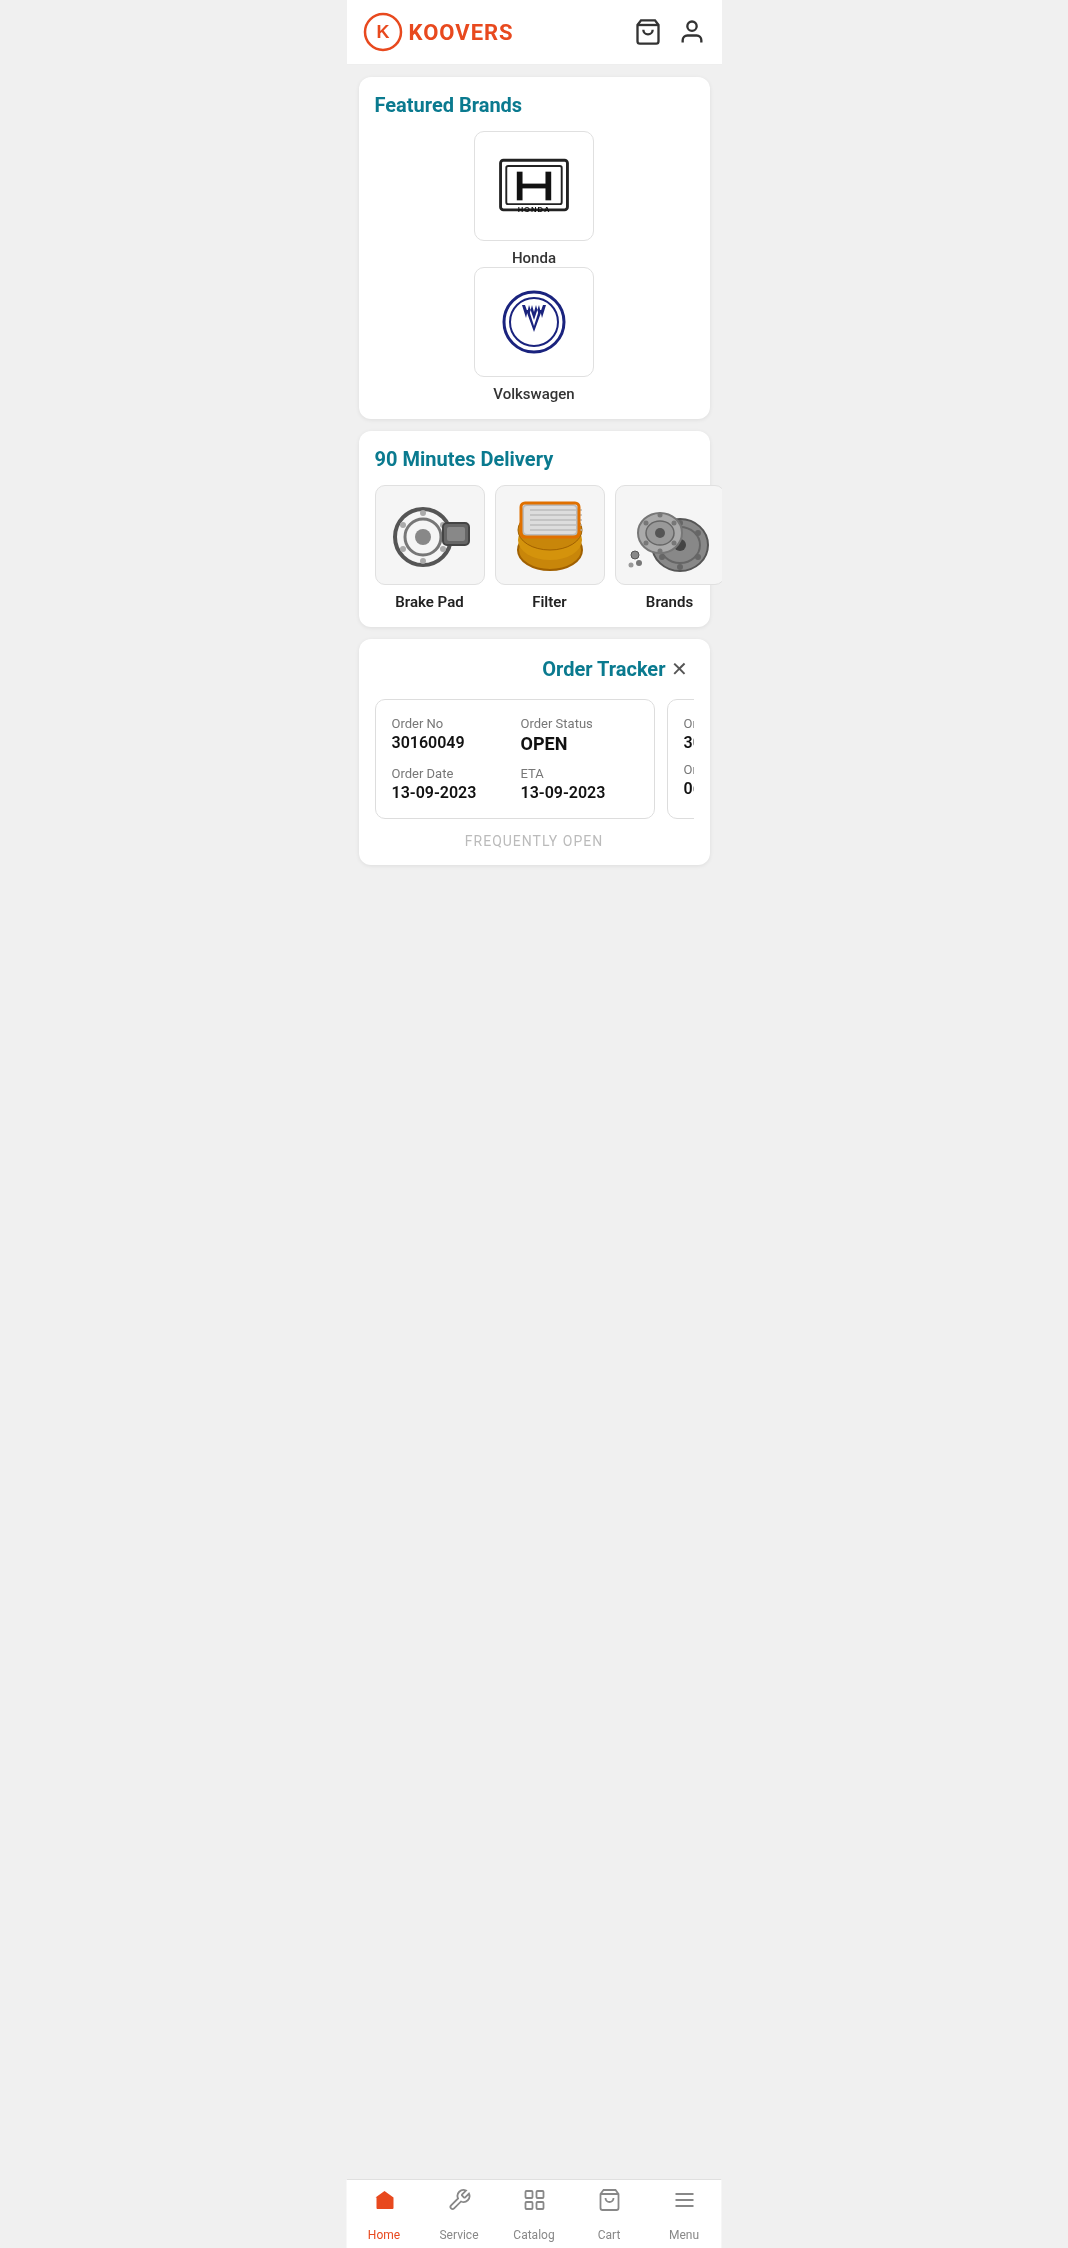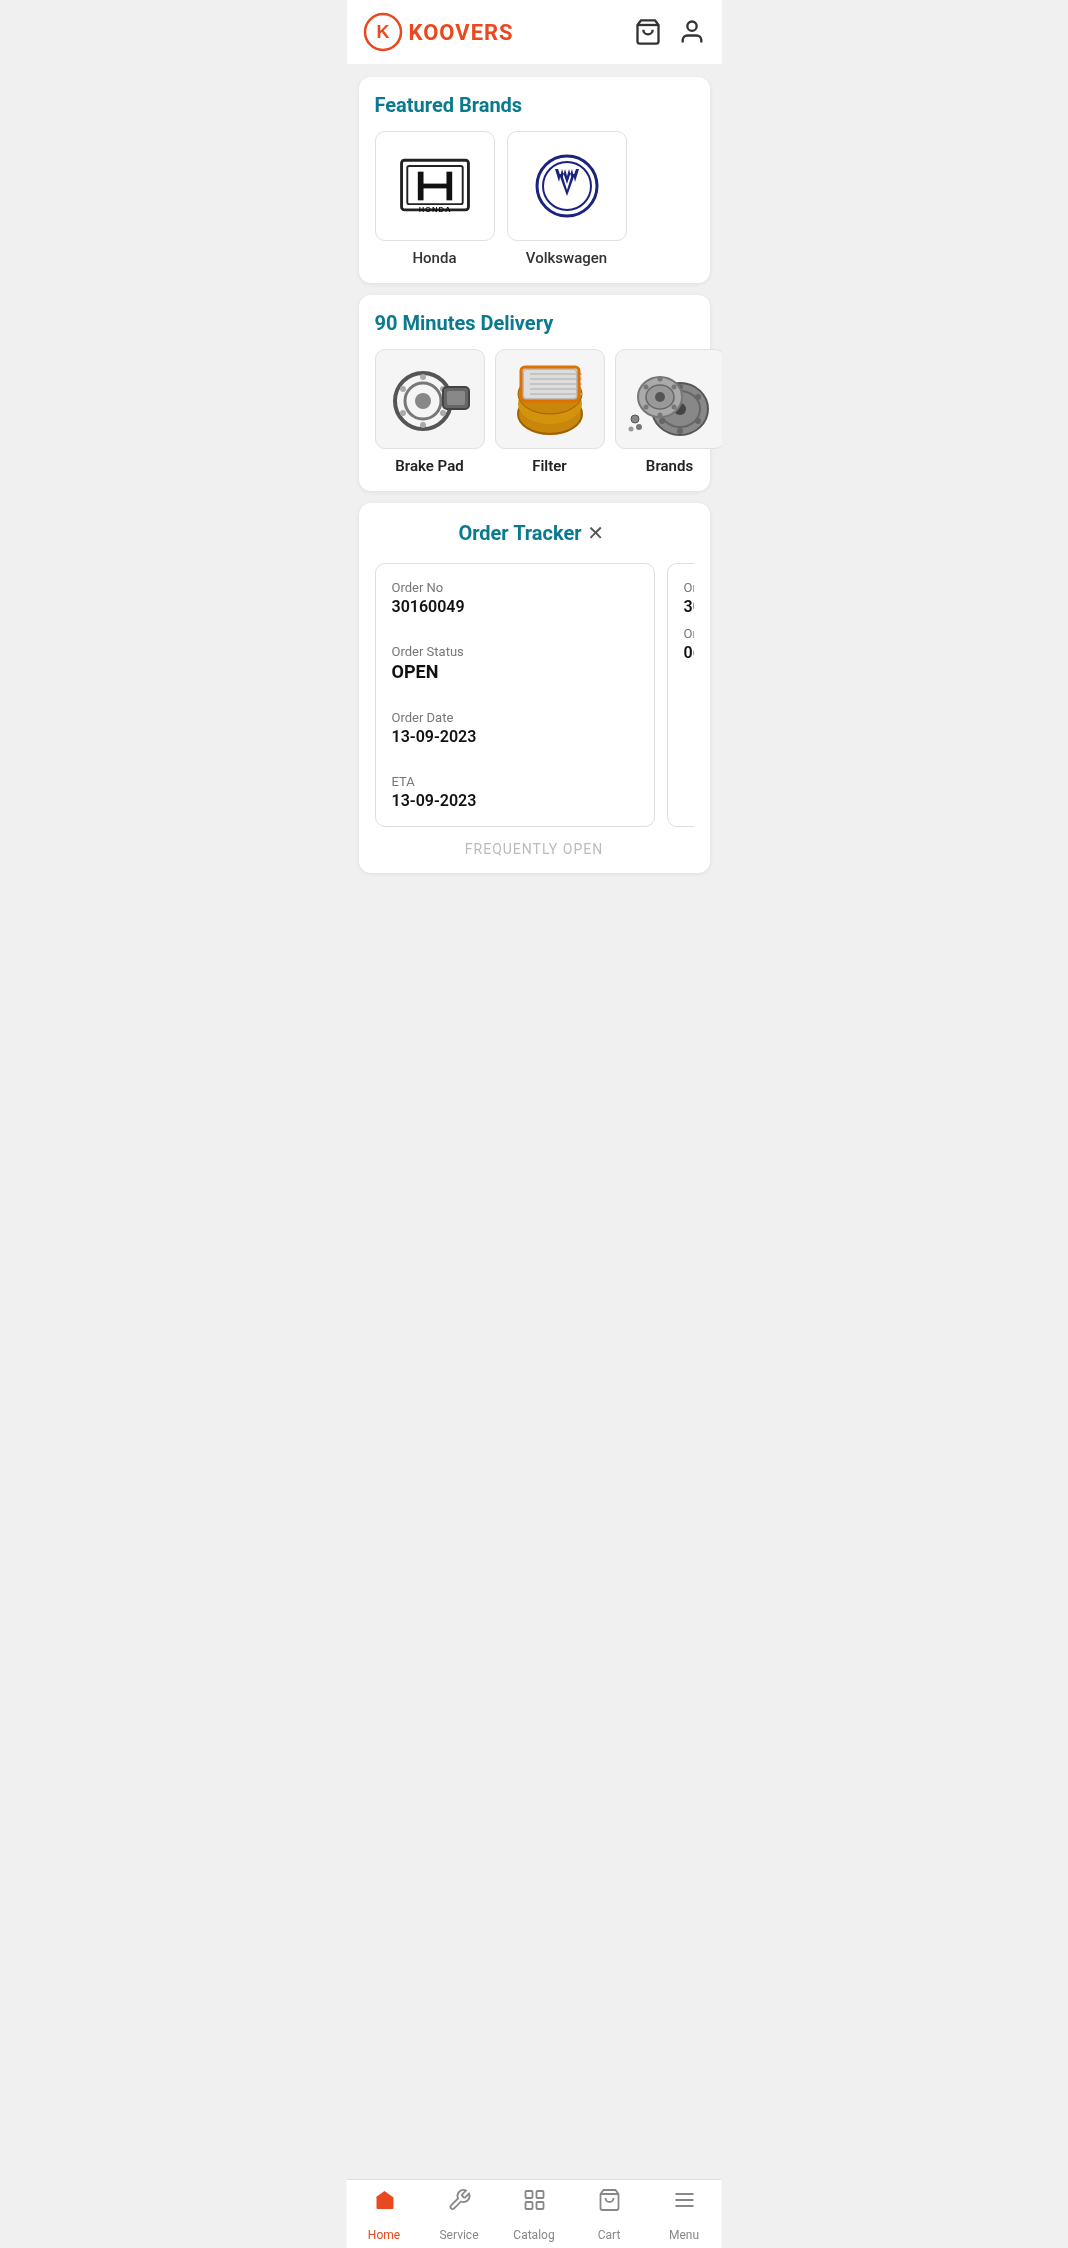--- a/index.html
+++ b/index.html
@@ -69,22 +69,22 @@
     .section-title {
       font-size: 20px;
       font-weight: 700;
       color: #0a7a8f;
       margin-bottom: 14px;
     }
 
     
     .brands-grid {
       display: flex;
-      gap: 12px;
       flex-wrap: wrap;
+      flex-direction: column;
     }
     .brand-item {
       display: flex;
       flex-direction: column;
       align-items: center;
       gap: 8px;
       cursor: pointer;
     }
     .brand-logo-box {
       width: 120px;
@@ -149,21 +149,21 @@
       align-items: center;
       justify-content: center;
       cursor: pointer;
       border: none;
     }
 
     
     .order-tracker-header {
       display: flex;
       align-items: center;
-      justify-content: center;
+      justify-content: flex-end;
       margin-bottom: 16px;
     }
     .order-tracker-title {
       font-size: 20px;
       font-weight: 700;
       color: #0a7a8f;
     }
     .close-btn {
       width: 28px;
       height: 28px;
@@ -182,22 +182,22 @@
     }
     .order-card {
       min-width: 280px;
       border: 1px solid #ddd;
       border-radius: 10px;
       padding: 16px;
       background: #fff;
     }
     .order-grid {
       display: grid;
-      grid-template-columns: 1fr;
-      gap: 28px;
+      grid-template-columns: 1fr 1fr;
+      gap: 12px;
     }
     .order-field-label {
       font-size: 13px;
       color: #777;
       margin-bottom: 2px;
     }
     .order-field-value {
       font-size: 16px;
       font-weight: 600;
       color: #111;

